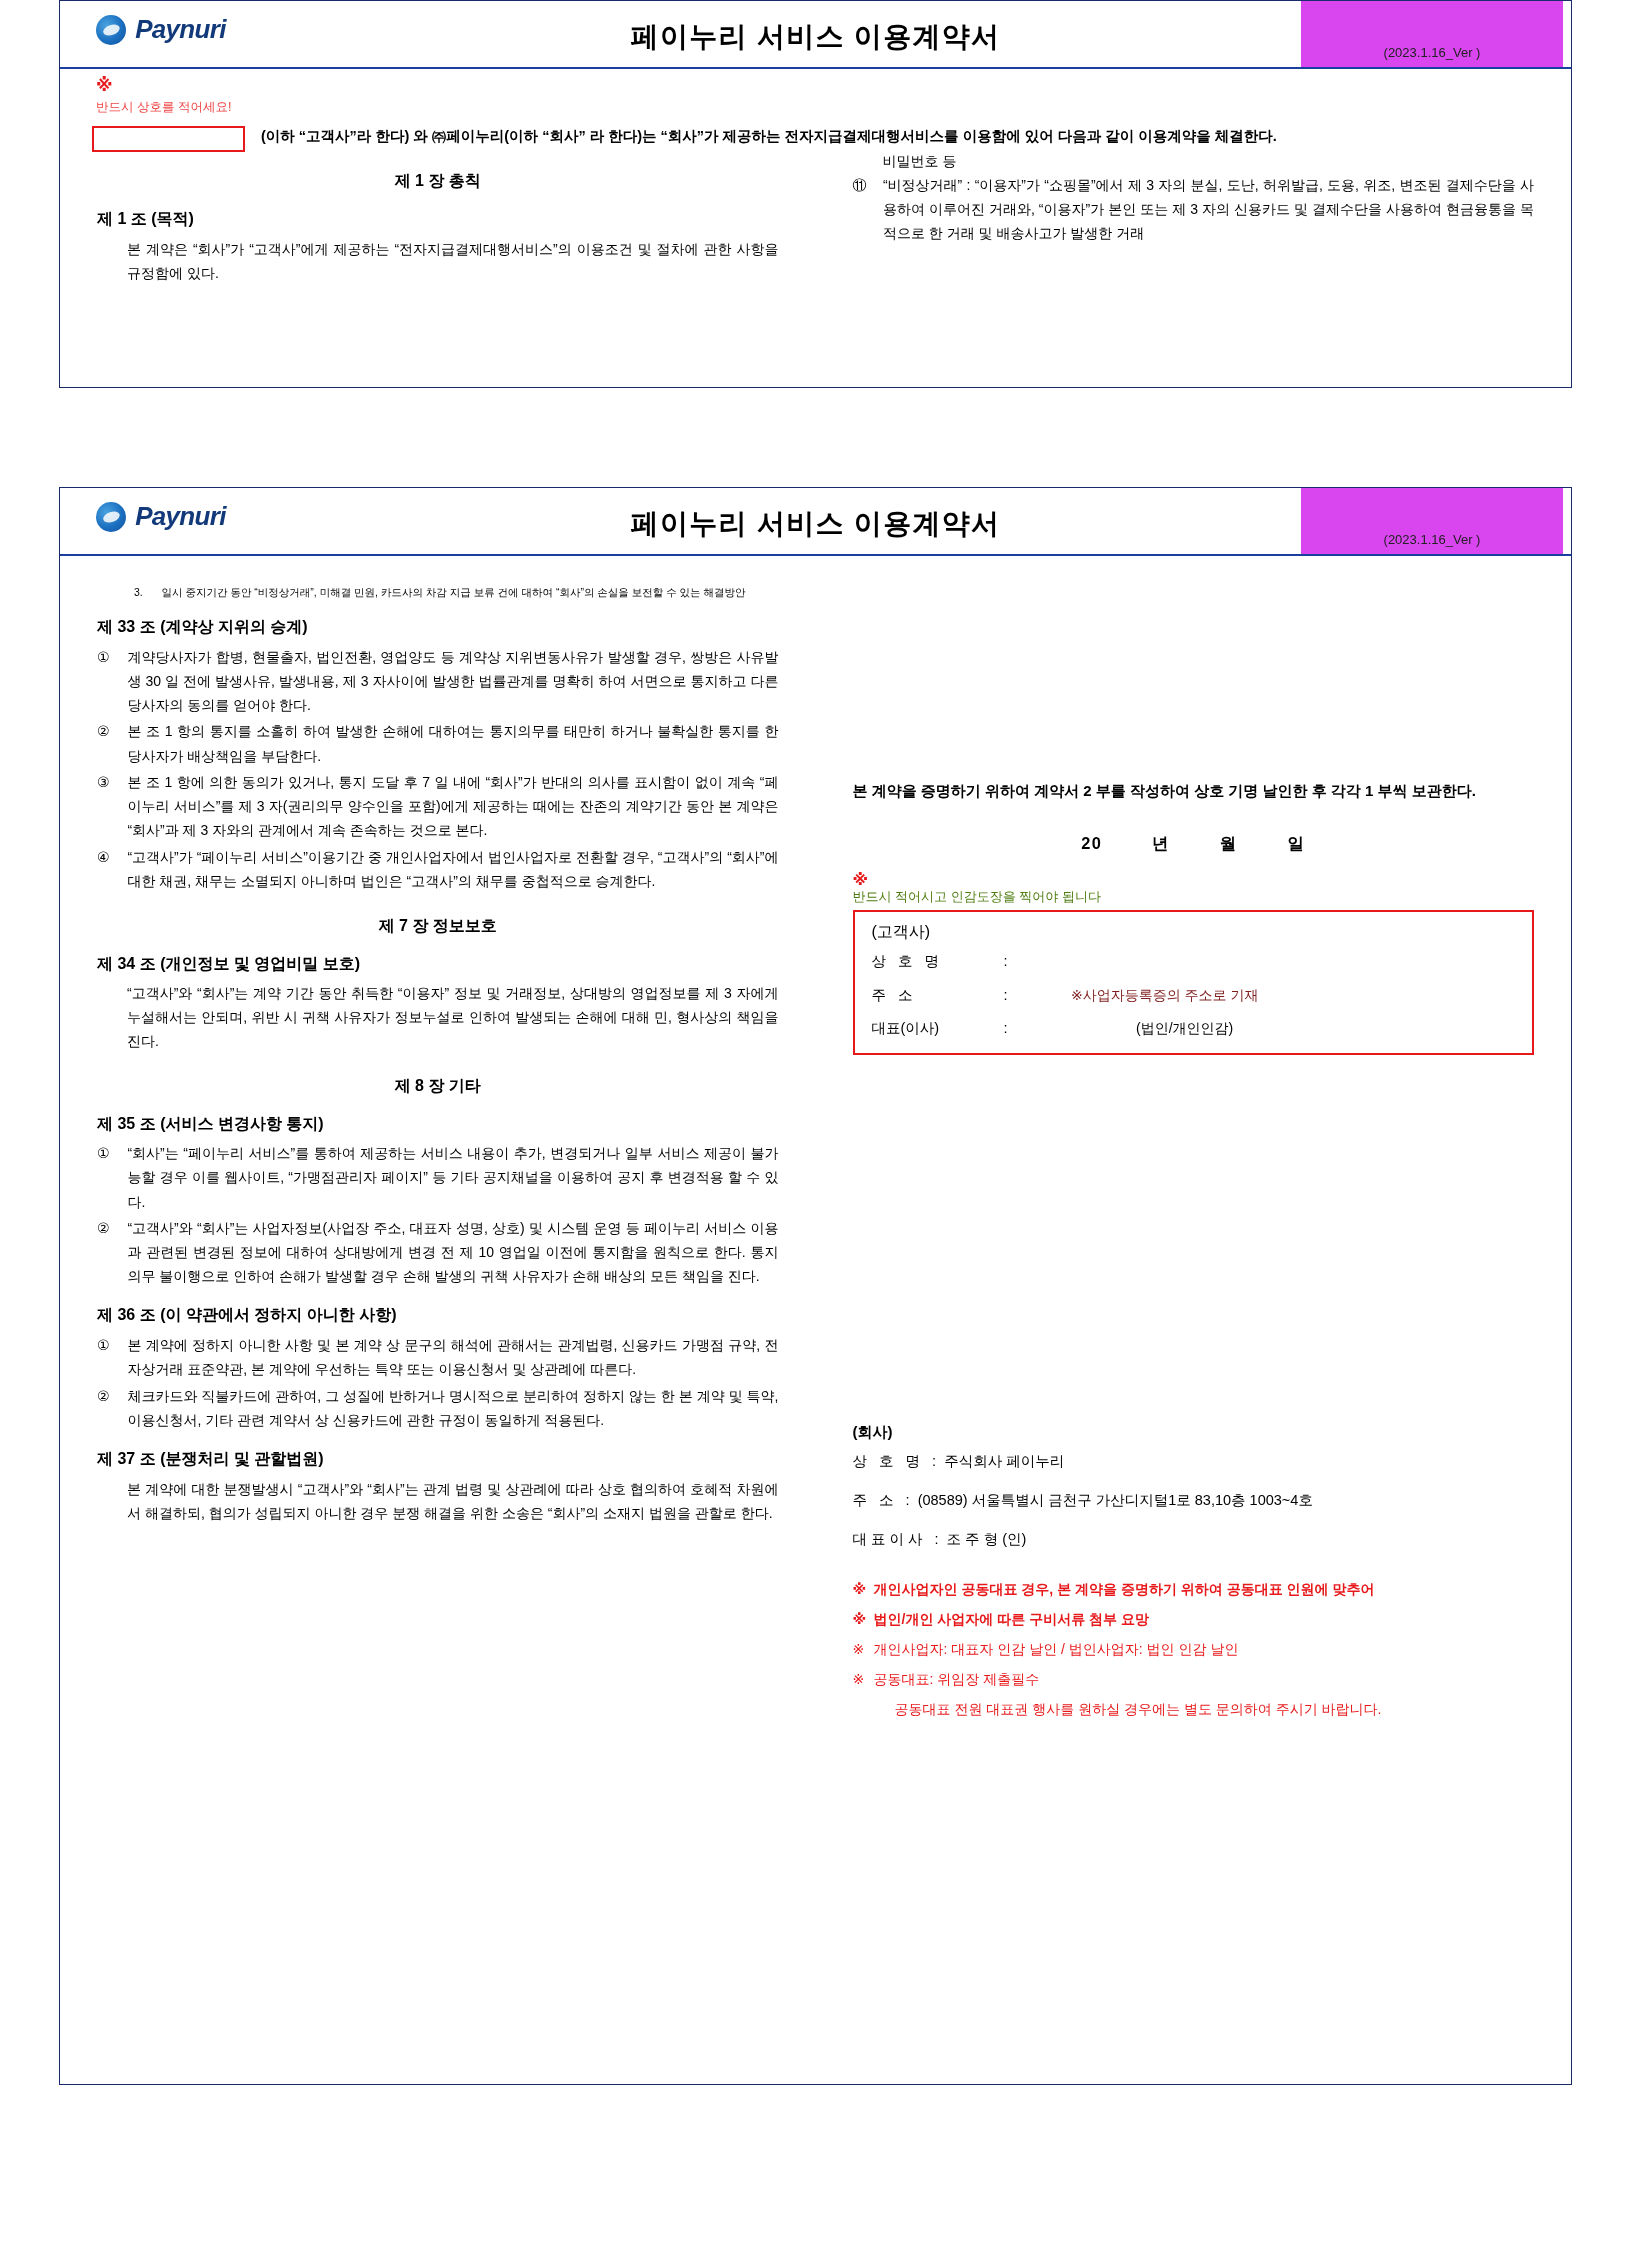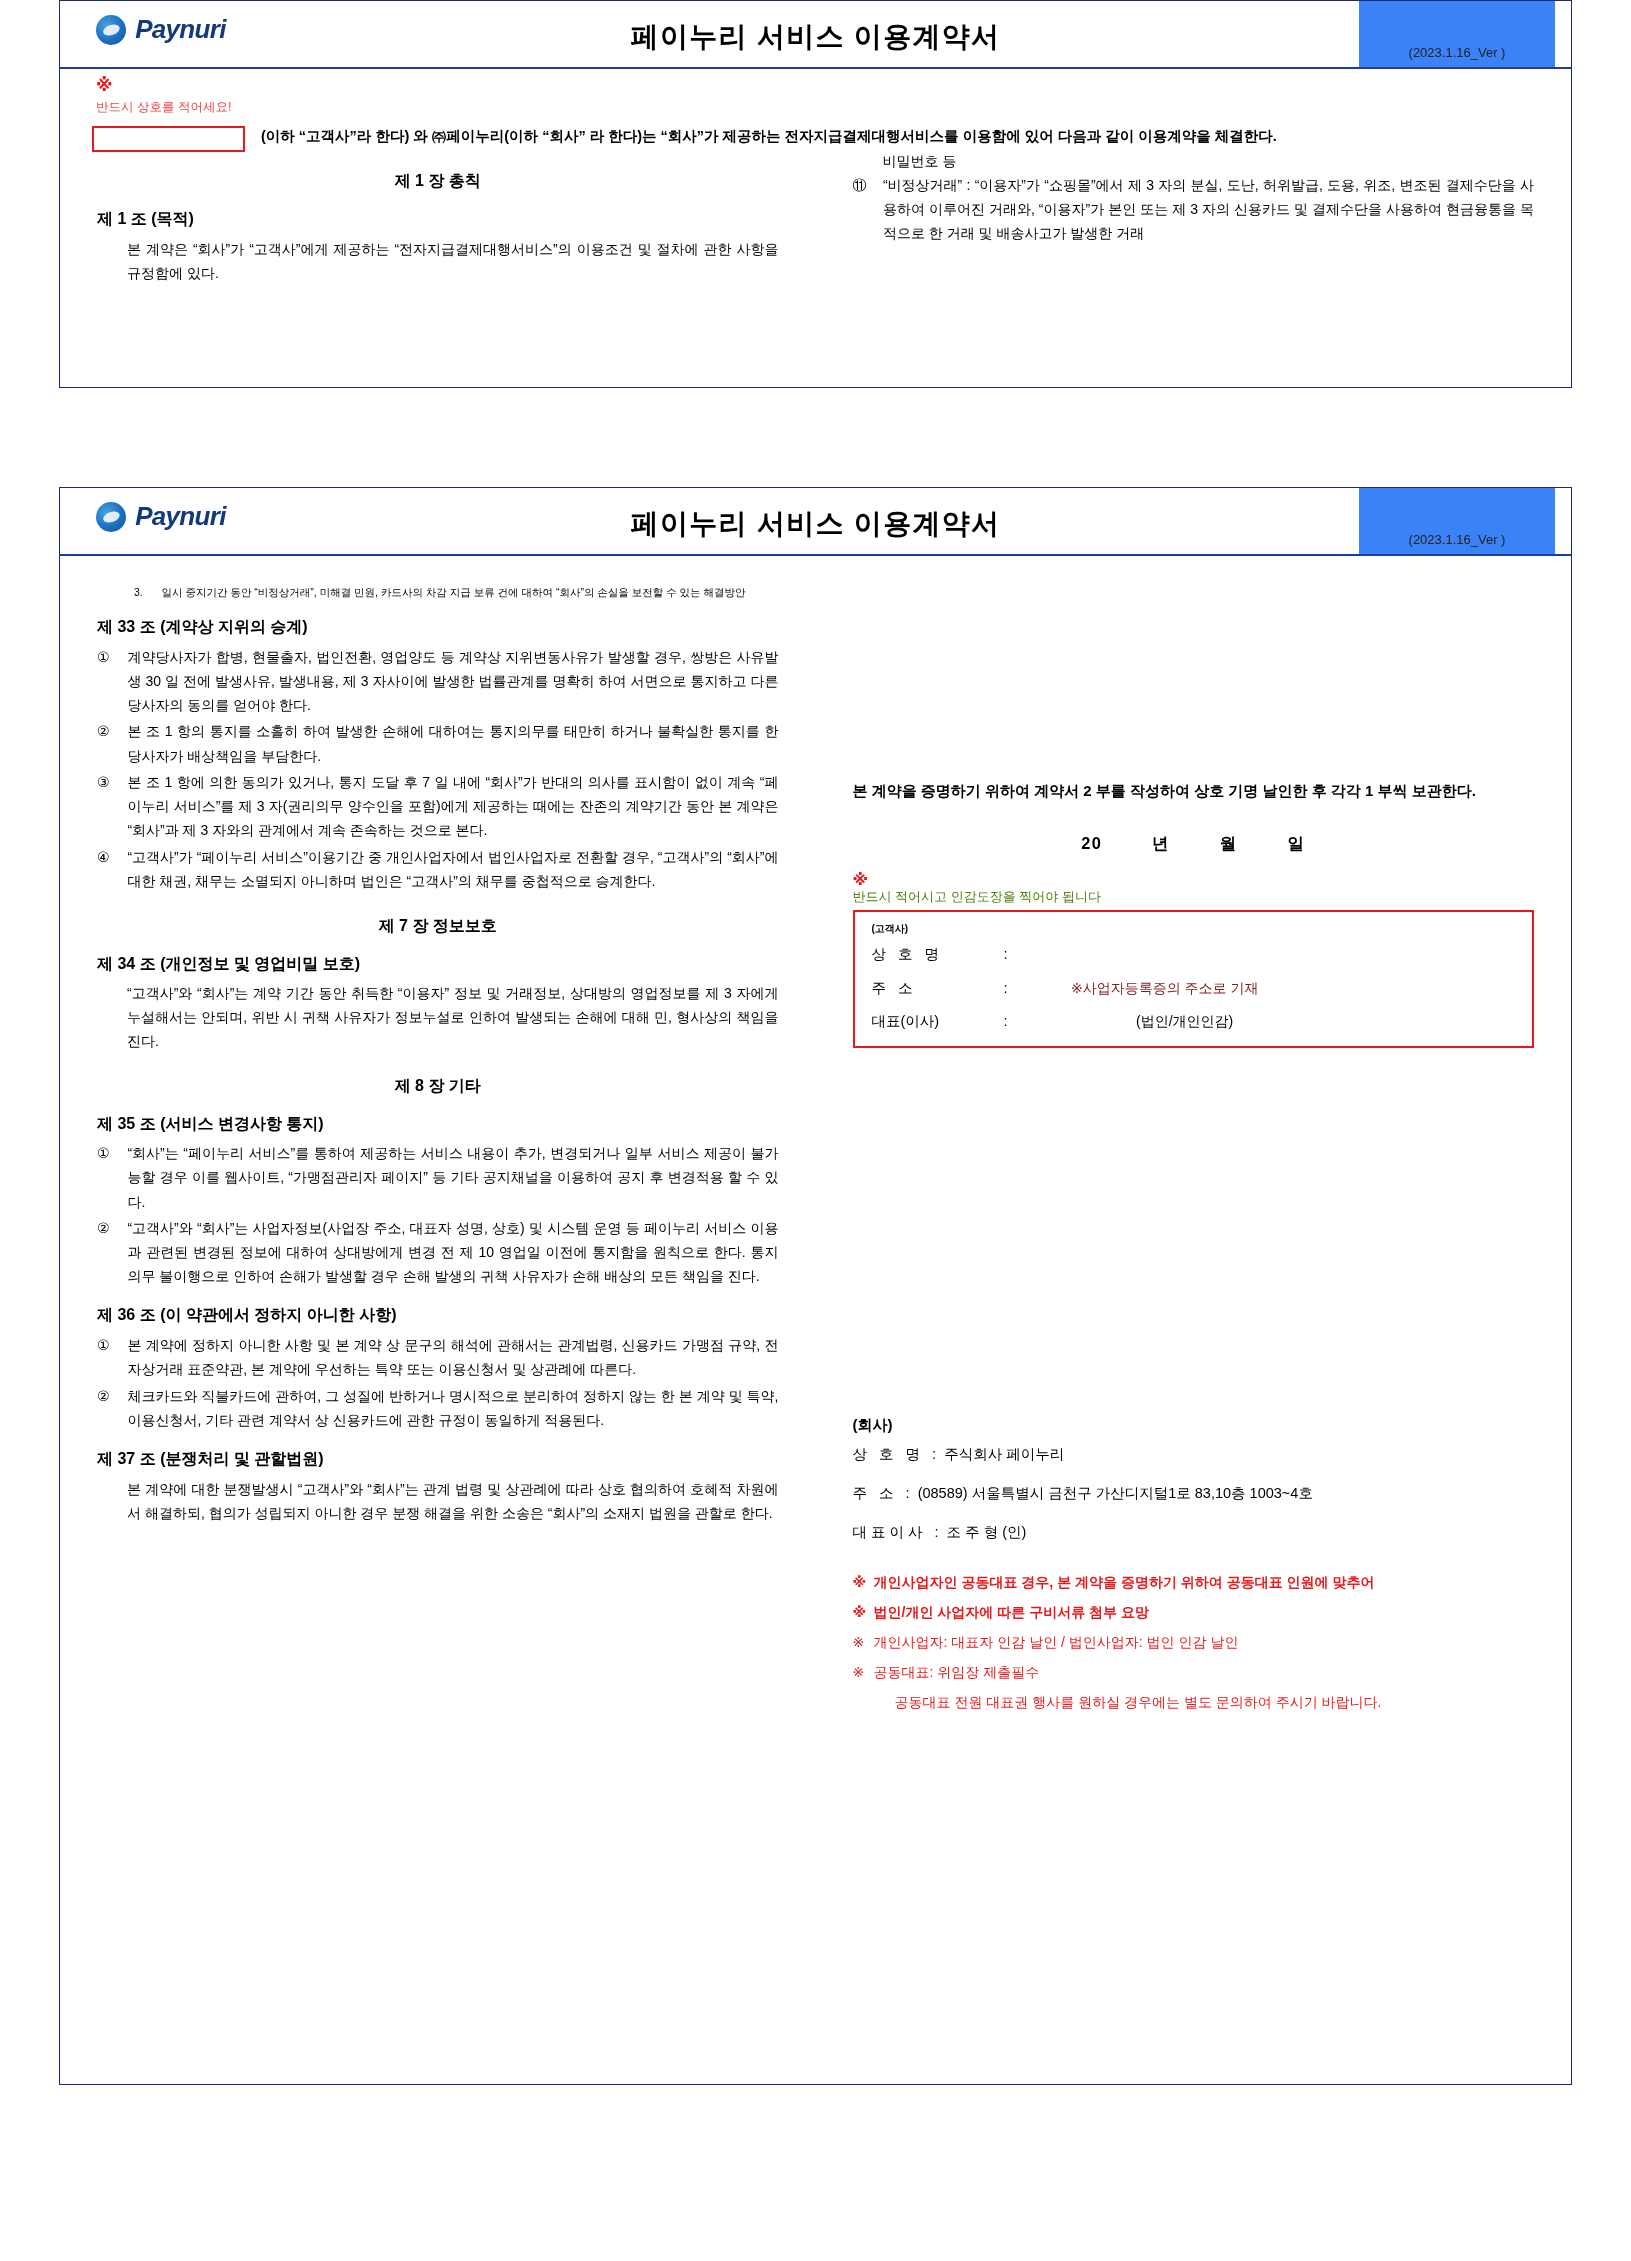--- a/index.html
+++ b/index.html
@@ -74,25 +74,25 @@
     left: 0;
     right: 0;
     top: 17px;
     text-align: center;
     font-size: 28px;
     font-weight: bold;
     letter-spacing: 1.3px;
   }
   .version-box {
     position: absolute;
-    right: 16px;
+    right: 8px;
     top: 0;
-    width: 196px;
+    width: 262px;
     height: 66px;
-    background: #3b82f6;
+    background: #d946ef;
     box-sizing: border-box;
     display: flex;
     align-items: flex-end;
     justify-content: center;
     padding-bottom: 6.6px;
   }
   .version-text {
     font-size: 13px;
     color: #222;
   }
@@ -238,22 +238,22 @@
     font-weight: bold;
     line-height: 1;
     display: block;
   }
   .party-box {
     border: 2px solid #e8191b;
     box-sizing: border-box;
     padding: 10.5px 17px 12px 17px;
   }
   .party-box .title {
-    font-size: 10px;
-    font-weight: bold;
+    font-size: 16px;
+    font-weight: normal;
     margin-bottom: 9.2px;
   }
   .field-row {
     display: flex;
     align-items: baseline;
     font-size: 14.5px;
     margin-bottom: 14.5px;
     justify-content: center;
   }
   .field-row .label {

